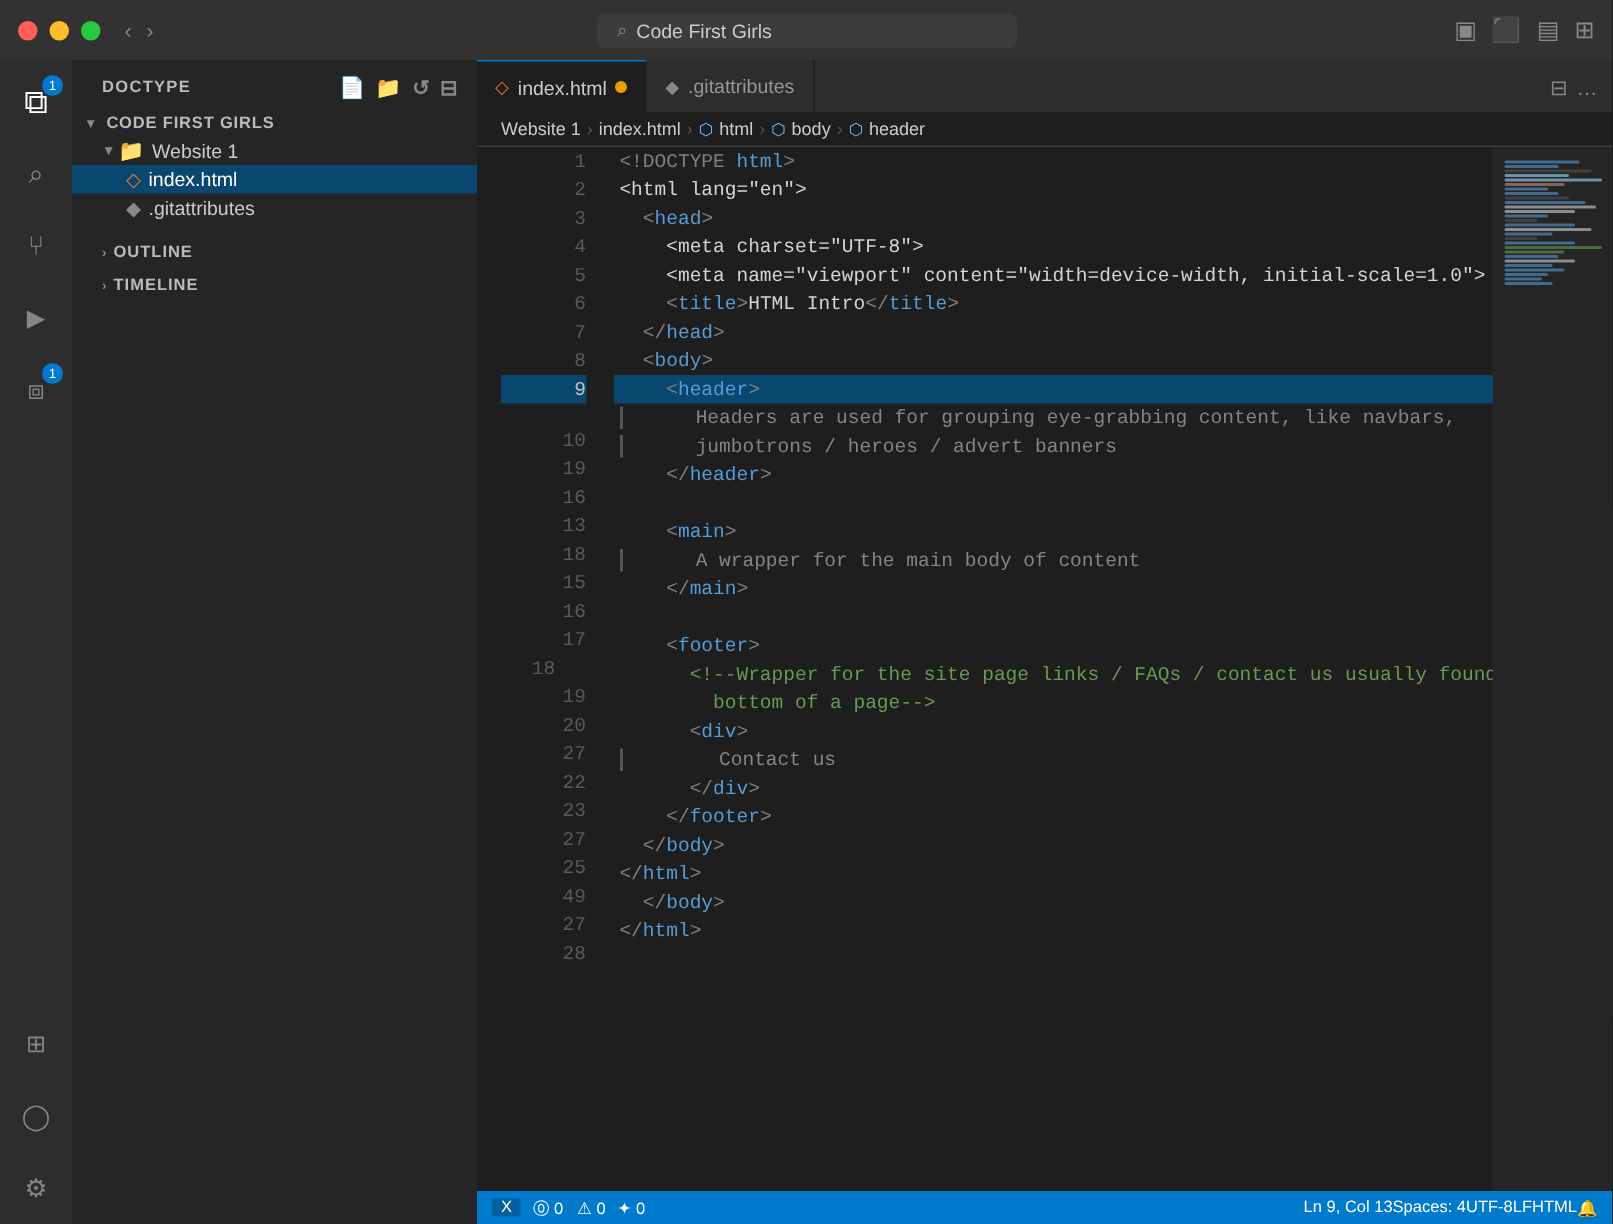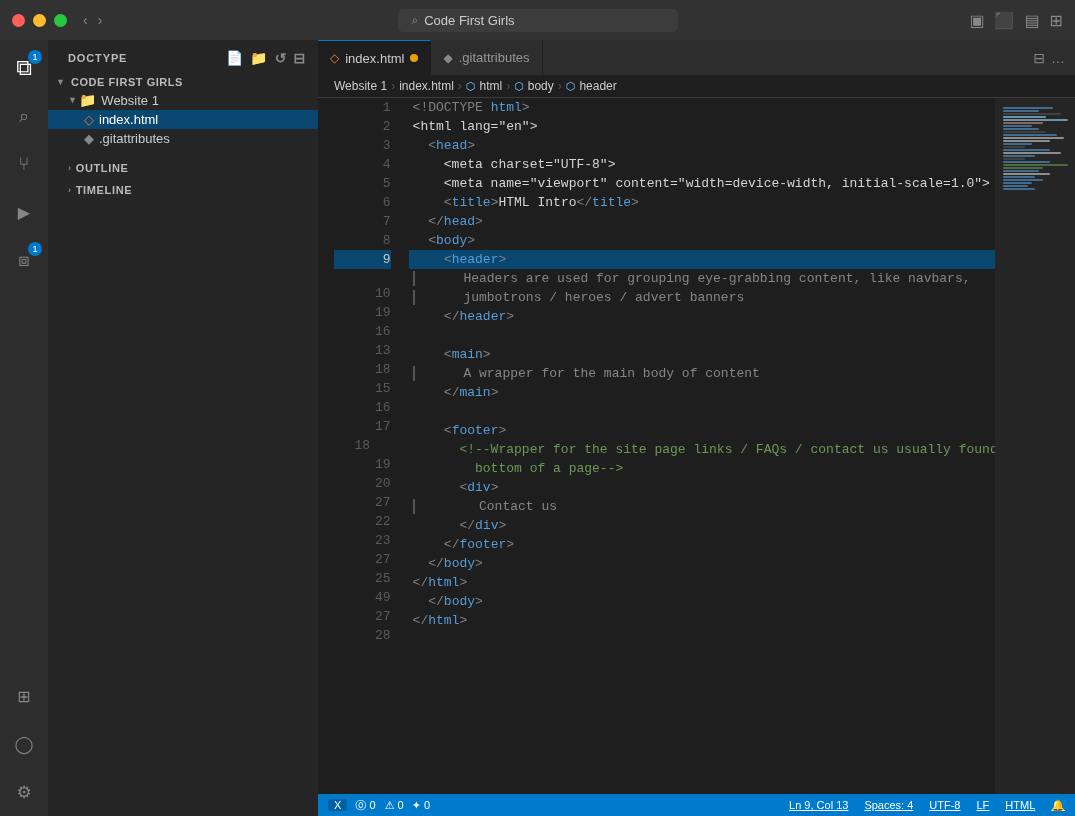--- a/index.html
+++ b/index.html
@@ -262,21 +262,21 @@
       background: #007acc;
       display: flex;
       align-items: center;
       padding: 0 10px;
       font-size: 12px;
       color: #fff;
       gap: 12px;
       flex-shrink: 0;
     }
     .status-left { display: flex; align-items: center; gap: 8px; }
-    .status-right { margin-left: auto; display: flex; align-items: center; gap: 16px; text-decoration: underline; }
+    .status-right { margin-left: auto; display: flex; align-items: center; gap: 0; }
     .status-badge {
       background: #0060a0;
       padding: 0 6px;
       border-radius: 2px;
       font-size: 11px;
     }
     .status-item { font-size: 11px; color: #fff; white-space: nowrap; }
     
     .minimap-img {
       width: 80px;

